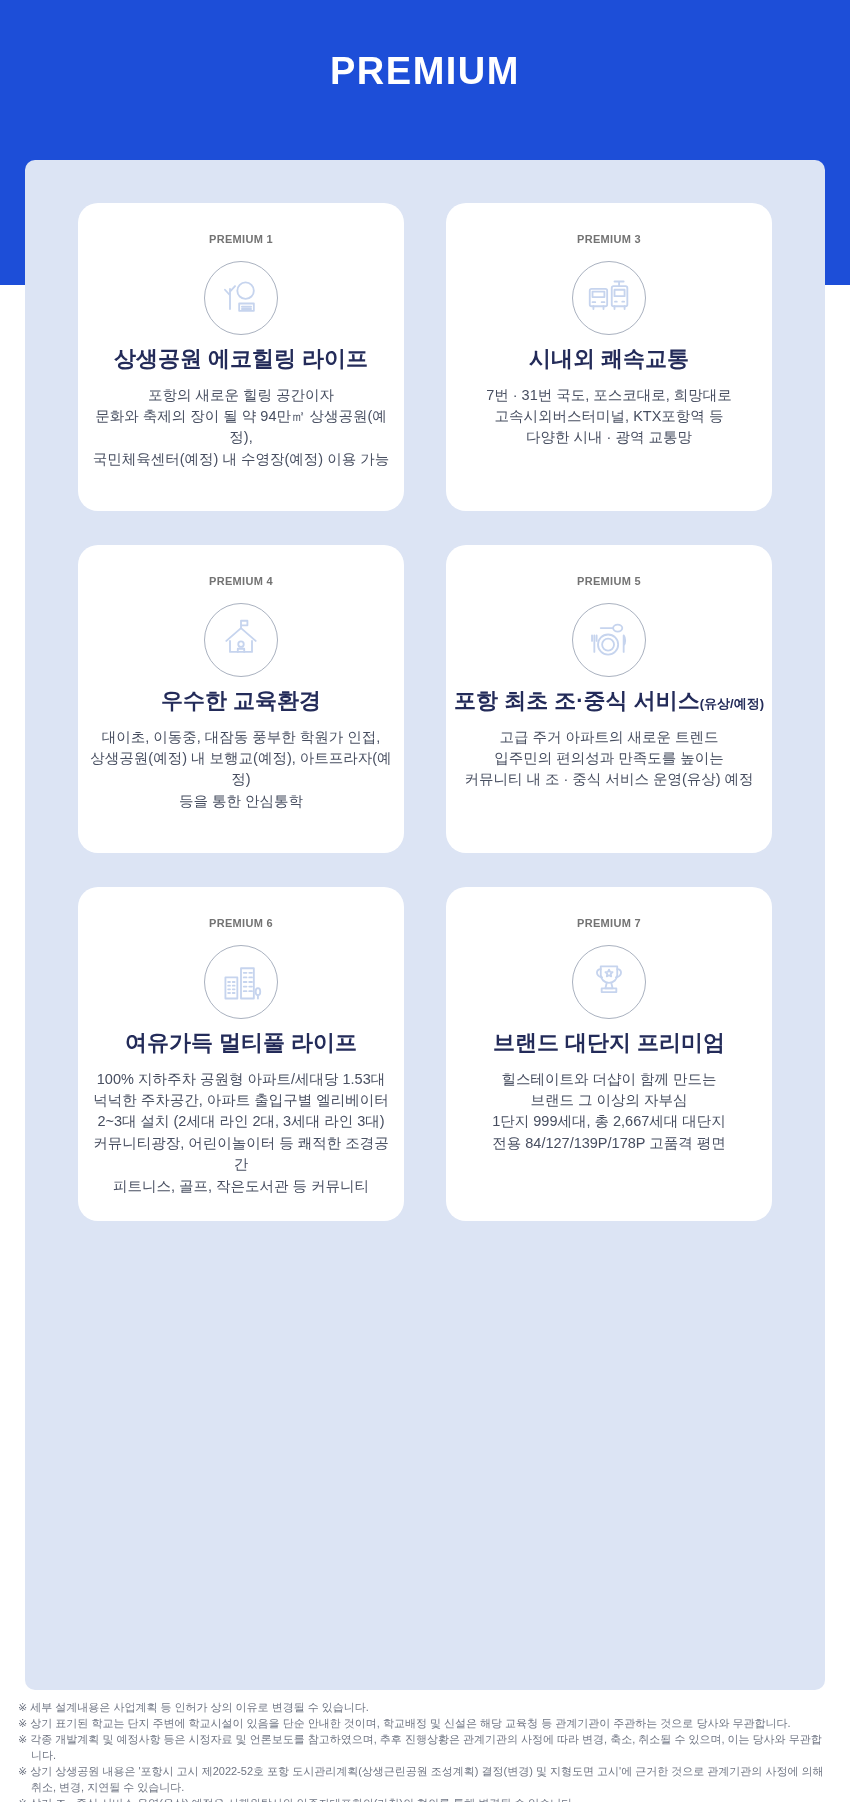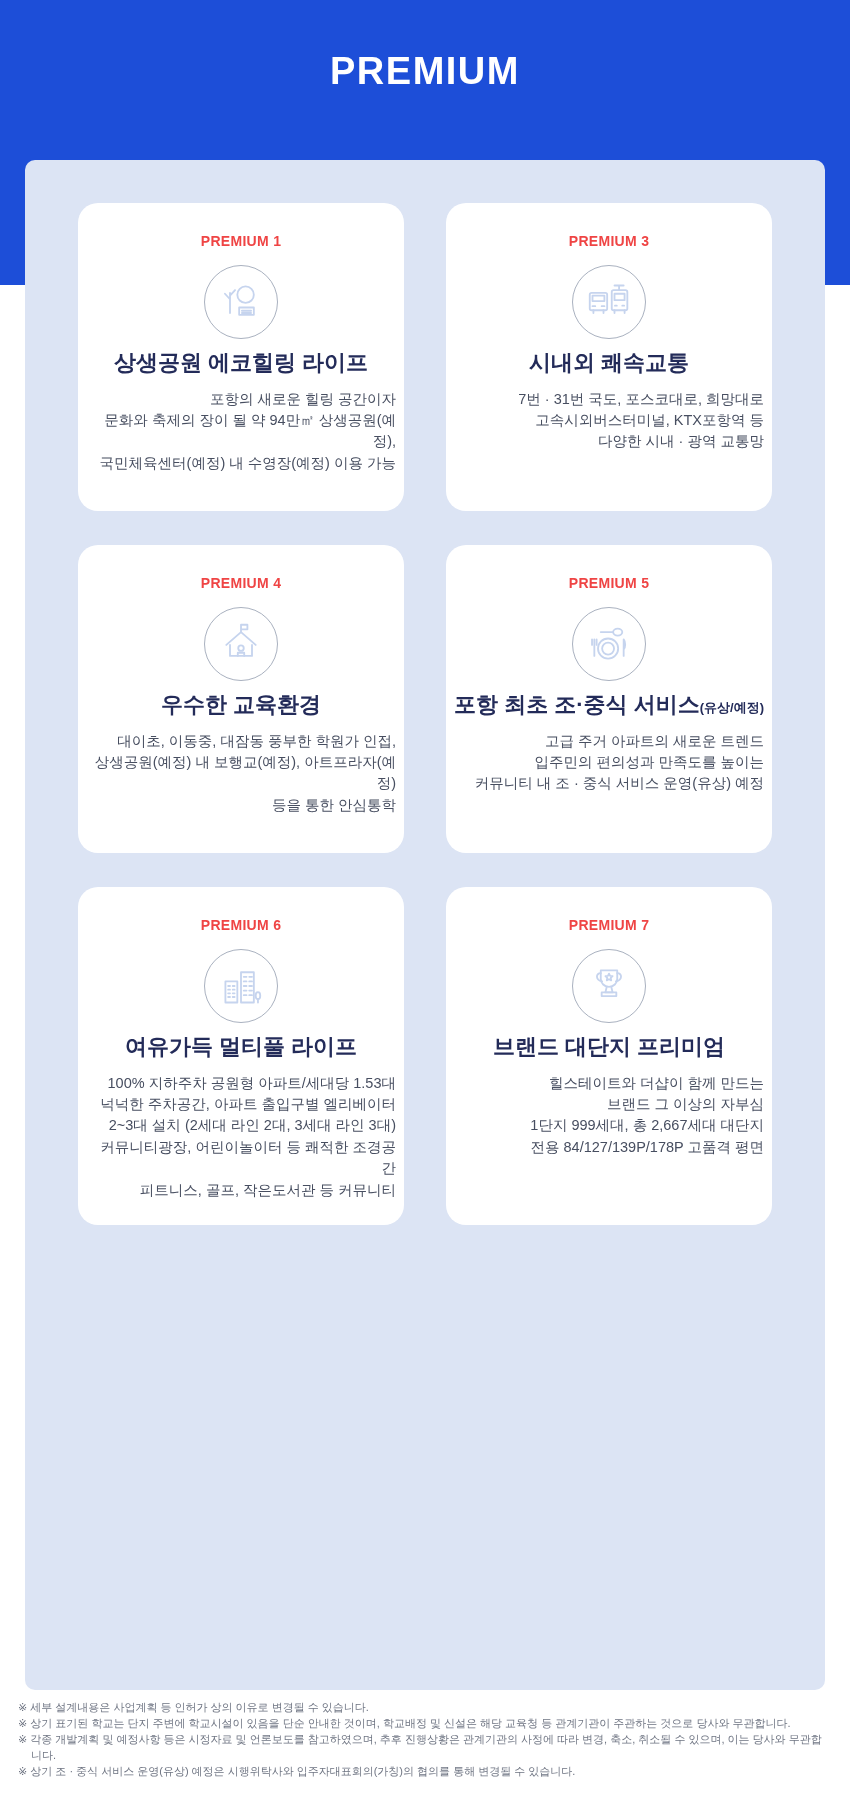--- a/index.html
+++ b/index.html
@@ -20,36 +20,35 @@
   }
   .grid {
     display:grid; grid-template-columns:1fr 1fr;
     column-gap:42px; row-gap:34px;
   }
   .card {
     background:#ffffff; border-radius:20px; min-height:308px;
     box-sizing:border-box; padding:30px 8px 24px; text-align:center;
   }
   .card-label {
-    color:#ef4444; font-size:14px; font-weight:700; letter-spacing:.3px;
+    color:#737373; font-size:11px; font-weight:700; letter-spacing:.3px;
   }
   .icon-wrap {
     width:72px; height:72px; border:1px solid #a9b1bf; border-radius:50%;
     margin:16px auto 10px; display:flex; align-items:center; justify-content:center;
     background:#ffffff;
   }
   .icon-wrap svg { stroke:#c6d4ee; fill:none; stroke-width:2; stroke-linecap:round; stroke-linejoin:round; }
   .card-title {
     color:#232b59; font-size:22px; font-weight:800; line-height:1.25; white-space:nowrap;
   }
   .card-title .suffix { font-size:13px; font-weight:700; }
   .card-desc {
     margin-top:12px; color:#474e60; font-size:14.5px; line-height:1.48;
     white-space:pre-line;
-    text-align:right;
   }
   .footer {
     position:absolute; left:0; top:1700px; width:850px; box-sizing:border-box;
     padding:0 18px; color:#6e7482; font-size:11px; line-height:1.45;
   }
   .footer ul { margin:0; padding:0; }
   .footer li { list-style:none; padding-left:13px; text-indent:-13px; }
 </style>
 </head>
 <body>
@@ -171,15 +170,16 @@
     </div>
 
   </div>
 </div>
 
 <div class="footer">
   <ul>
     <li>※ 세부 설계내용은 사업계획 등 인허가 상의 이유로 변경될 수 있습니다.</li>
     <li>※ 상기 표기된 학교는 단지 주변에 학교시설이 있음을 단순 안내한 것이며, 학교배정 및 신설은 해당 교육청 등 관계기관이 주관하는 것으로 당사와 무관합니다.</li>
     <li>※ 각종 개발계획 및 예정사항 등은 시정자료 및 언론보도를 참고하였으며, 추후 진행상황은 관계기관의 사정에 따라 변경, 축소, 취소될 수 있으며, 이는 당사와 무관합니다.</li>
+    <li>※ 상기 상생공원 내용은 '포항시 고시 제2022-52호 포항 도시관리계획(상생근린공원 조성계획) 결정(변경) 및 지형도면 고시'에 근거한 것으로 관계기관의 사정에 의해 취소, 변경, 지연될 수 있습니다.</li>
     <li>※ 상기 조 · 중식 서비스 운영(유상) 예정은 시행위탁사와 입주자대표회의(가칭)의 협의를 통해 변경될 수 있습니다.</li>
   </ul>
 </div>
 
 </body></html>

